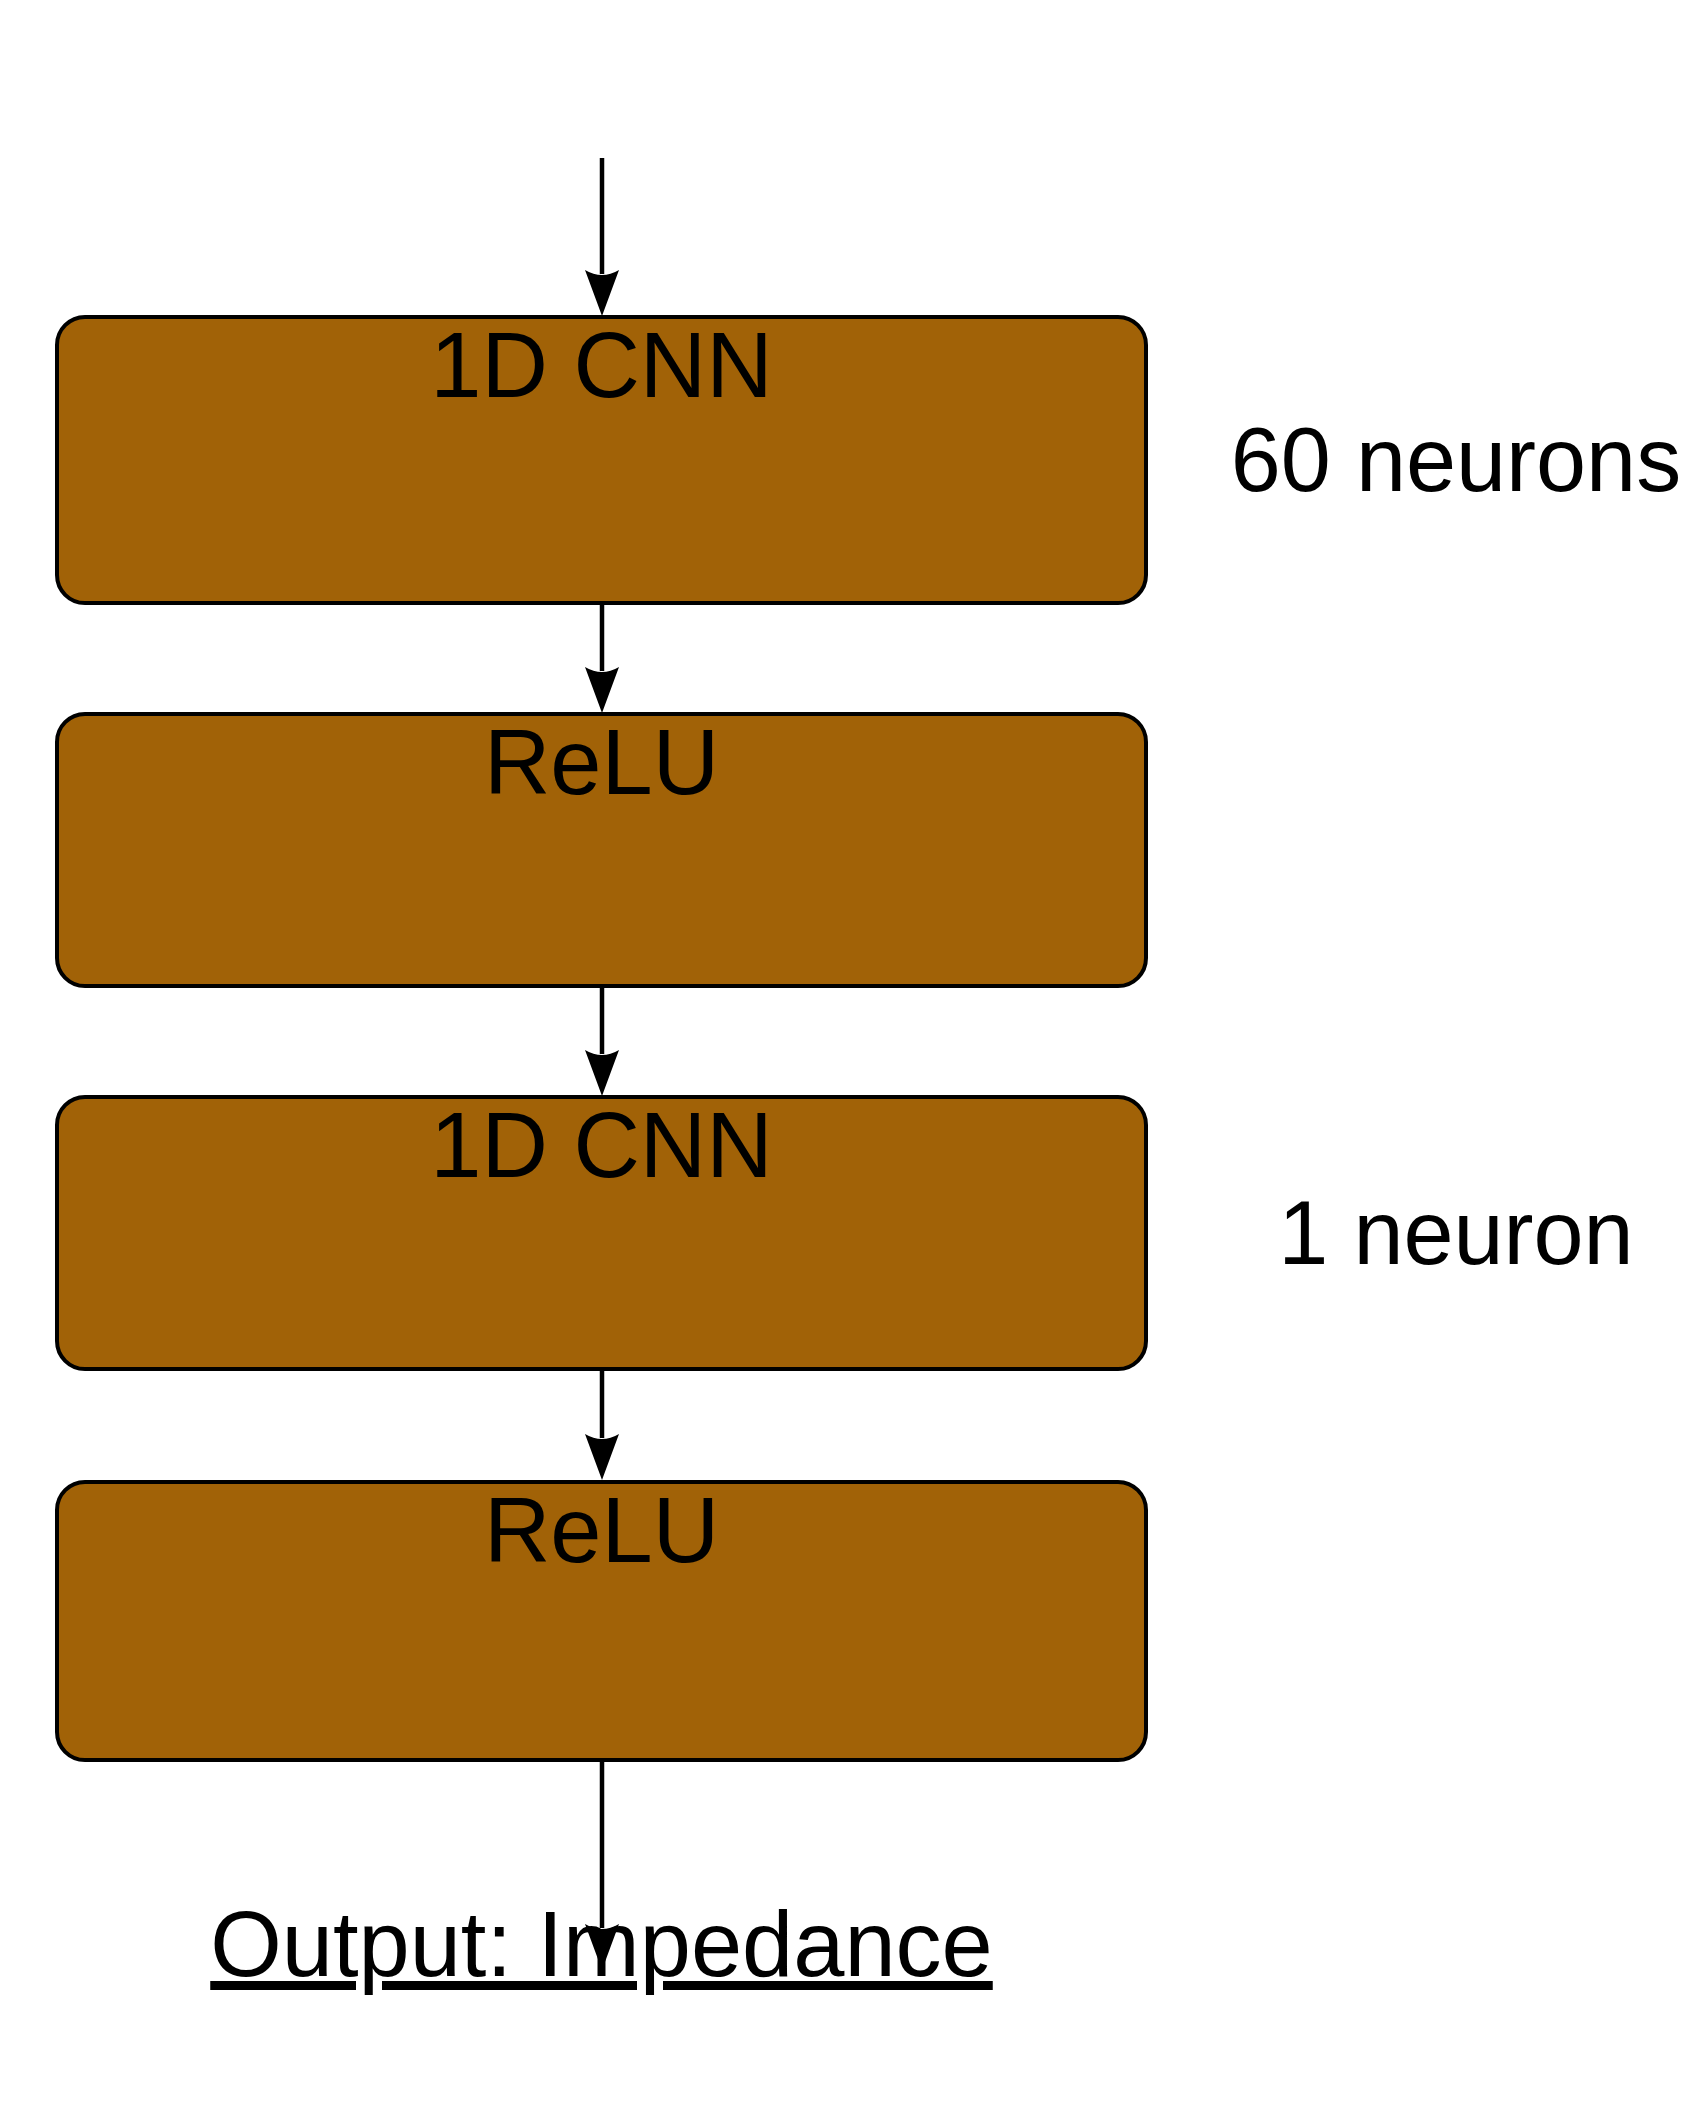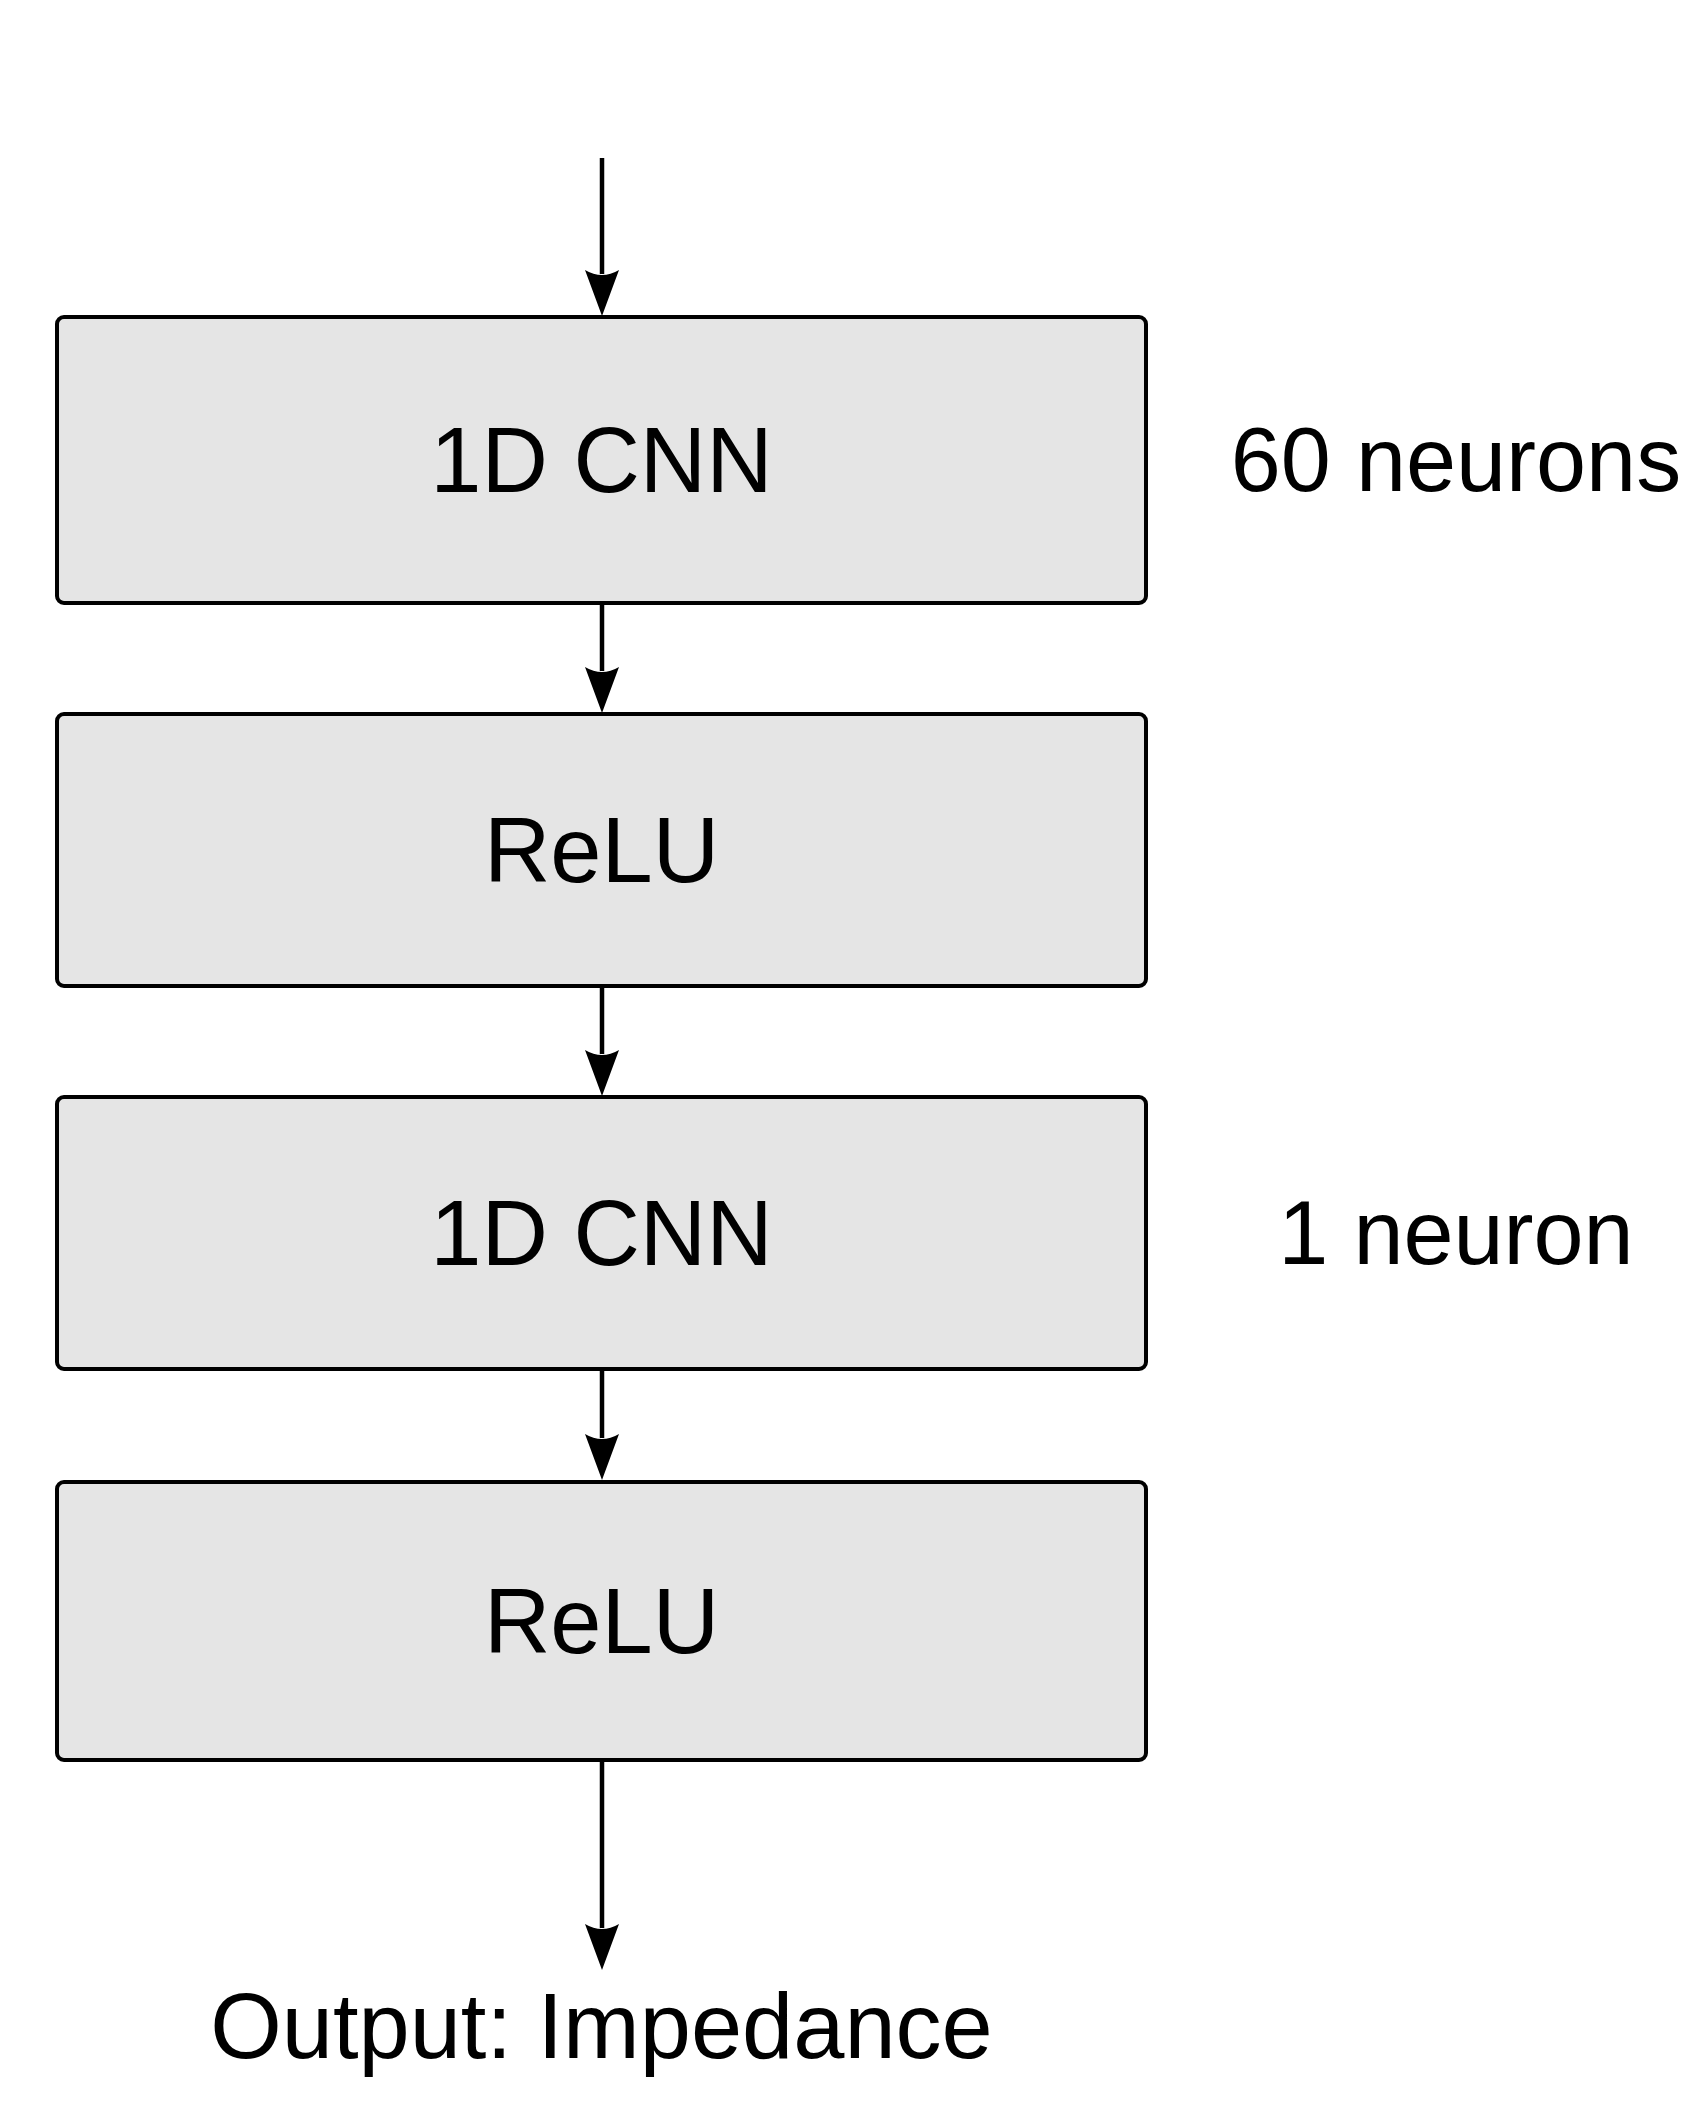--- a/index.html
+++ b/index.html
@@ -24,25 +24,25 @@
     font-size: 92px;
     line-height: 1.05;
     color: #000000;
     white-space: nowrap;
   }
   .node {
     position: absolute;
     left: 55px;
     width: 1093px;
     border: 4px solid #000000;
-    border-radius: 9px;
-    background: #e5e5e5;
+    border-radius: 30px;
+    background: #a16207;
     box-sizing: border-box;
     display: flex;
-    align-items: center;
+    align-items: flex-start;
     justify-content: center;
   }
   .node .node-label {
     font-size: 92px;
     line-height: 1;
     color: #000000;
     white-space: nowrap;
   }
   .annotation {
     position: absolute;
@@ -115,15 +115,15 @@
     <span class="node-label">ReLU</span>
   </div>
 
   <div class="connector" style="top: 1762px; height: 208px;">
     <svg width="60" height="208" viewBox="0 0 60 208">
       <line x1="30" y1="0" x2="30" y2="166" stroke="#000000" stroke-width="4.5"></line>
       <path d="M30 208 L13 162 Q30 172 47 162 Z" fill="#000000"></path>
     </svg>
   </div>
 
-  <div class="flow-label" style="top: 1978px;">Output: Impedance</div>
+  <div class="flow-label" style="top: 1896px; text-decoration: underline;">Output: Impedance</div>
 
 </div>
 
 </body></html>

